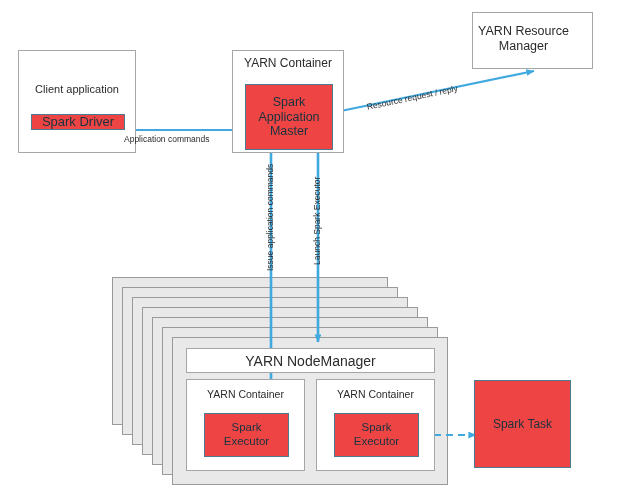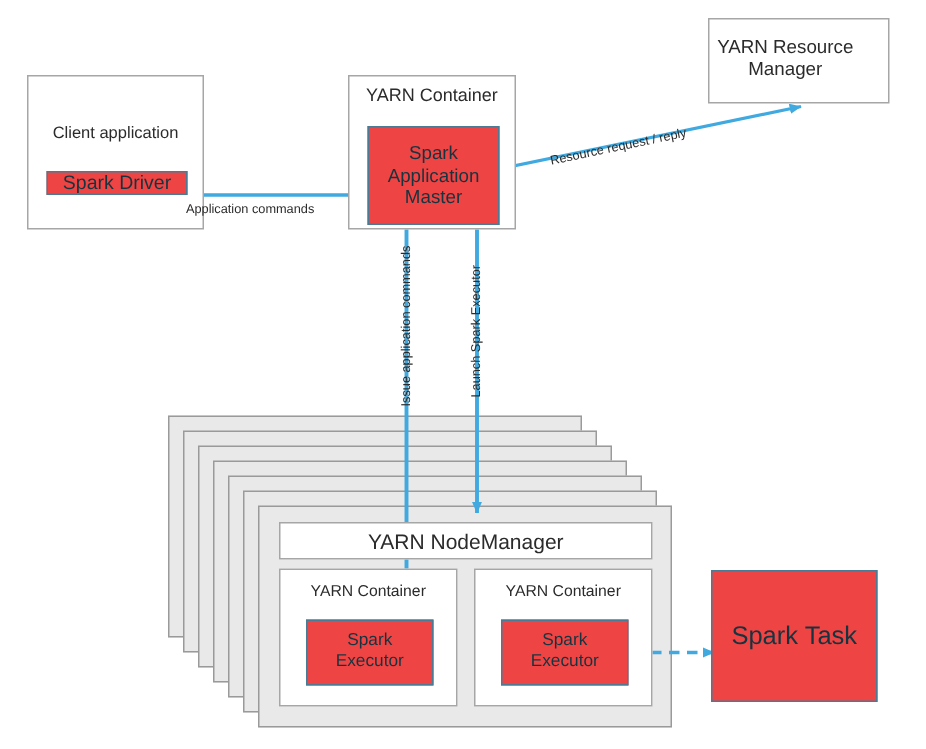--- a/index.html
+++ b/index.html
@@ -129,21 +129,21 @@
   <div class="wbox" style="left:186px; top:379px; width:119px; height:92px;"></div>
   <div class="boxlabel" style="left:186px; top:388px; width:119px; font-size:10.5px;">YARN Container</div>
   <div class="bbox" style="left:204px; top:413px; width:85px; height:44px; font-size:11.5px; white-space:pre-line;">Spark
 Executor</div>
 
   <div class="wbox" style="left:316px; top:379px; width:119px; height:92px;"></div>
   <div class="boxlabel" style="left:316px; top:388px; width:119px; font-size:10.5px;">YARN Container</div>
   <div class="bbox" style="left:334px; top:413px; width:85px; height:44px; font-size:11.5px; white-space:pre-line;">Spark
 Executor</div>
 
-  <div class="bbox" style="left:474px; top:380px; width:111px; height:88px; font-size:17px;">Spark Task</div>
+  <div class="bbox" style="left:474px; top:380px; width:97px; height:88px; font-size:12px;">Spark Task</div>
 
   <div class="edgelabel" style="left:124px; top:117px;margin-top:18px;">Application commands</div>
 
   <div class="edgelabel dlabel" style="left:366px; top:103px; transform: rotate(-11.8deg);">Resource request / reply</div>
 
   <div class="edgelabel vlabel" style="left:266px; top:271px;">Issue application commands</div>
 
   <div class="edgelabel vlabel" style="left:313px; top:265px;">Launch Spark Executor</div>
 
 </div>

